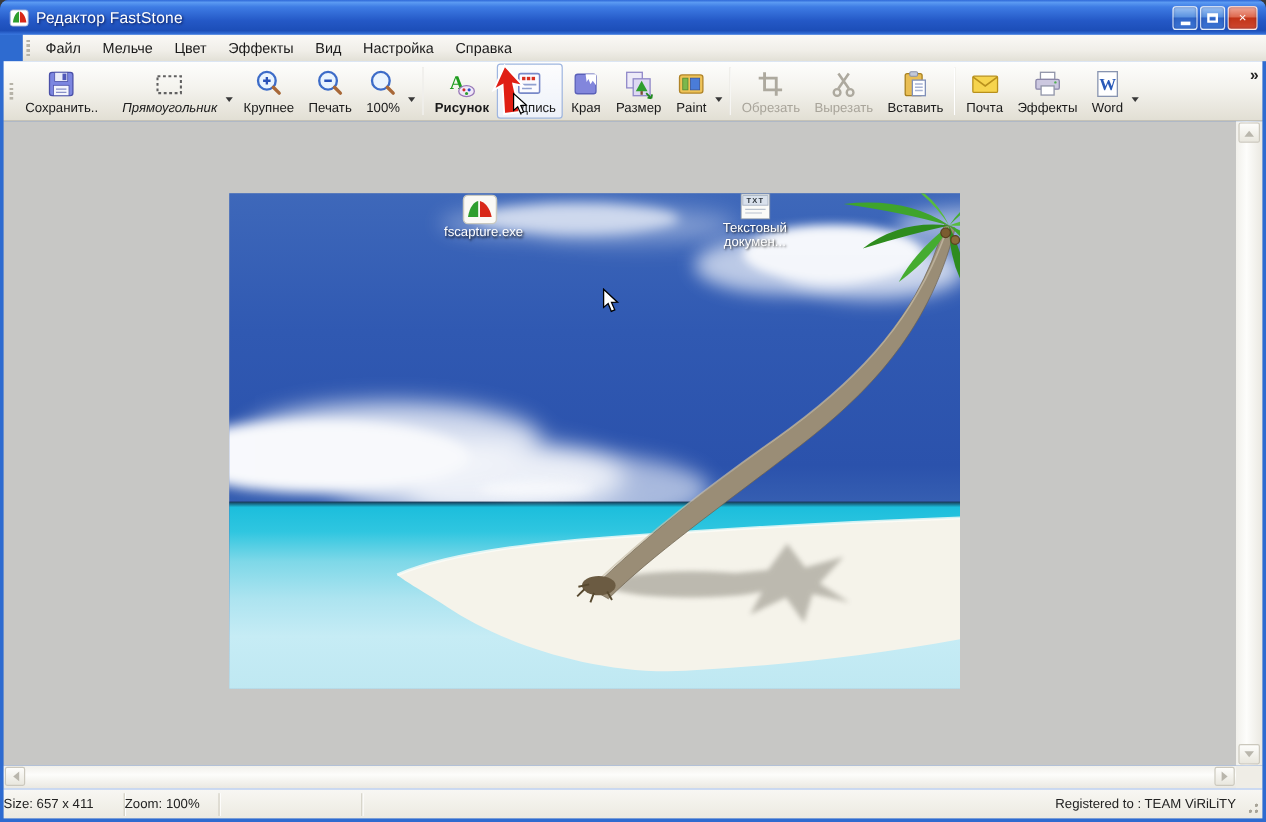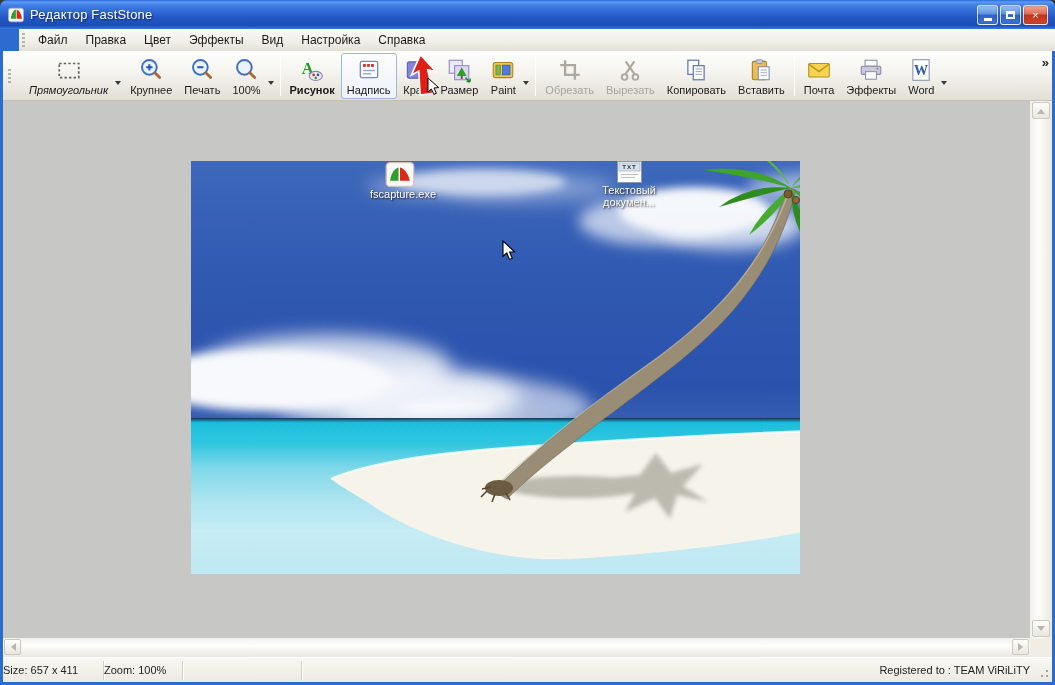--- a/index.html
+++ b/index.html
@@ -110,31 +110,42 @@
         </div>
       <div class="wbtn close">
           <span>×</span>
         </div>
     </div>
   </div>
 
   <div class="menubar">
     <div class="grip"></div>
     <div class="menu-item">Файл</div>
-    <div class="menu-item">Правка</div>
+    <div class="menu-item">Мельче</div>
     <div class="menu-item">Цвет</div>
     <div class="menu-item">Эффекты</div>
     <div class="menu-item">Вид</div>
     <div class="menu-item">Настройка</div>
     <div class="menu-item">Справка</div>
   </div>
 
   <div class="toolbar">
     <div class="grip"></div>
 
+    <div class="tb-btn">
+      <svg viewBox="0 0 24 24" width="26" height="26">
+        <rect x="3" y="3" width="18" height="18" rx="2" fill="#7C86E0" stroke="#4A50A8"></rect>
+        <rect x="7" y="3" width="10" height="7" fill="#E9EBF8" stroke="#4A50A8" stroke-width=".6"></rect>
+        <rect x="13" y="4" width="3" height="5" fill="#5058B8"></rect>
+        <rect x="6" y="13" width="12" height="8" fill="#F4F5FC" stroke="#4A50A8" stroke-width=".6"></rect>
+        <line x1="8" y1="16" x2="16" y2="16" stroke="#8890C8"></line>
+          <line x1="8" y1="18.5" x2="16" y2="18.5" stroke="#8890C8"></line>
+      </svg>
+      <span>Сохранить..</span>
+    </div>
 
     <div class="tb-wrap" style="margin-left:8px;font-style:italic;">
       <div class="tb-btn">
         <svg viewBox="0 0 24 24" width="26" height="26">
           <rect x="3" y="6" width="18" height="13" fill="none" stroke="#606060" stroke-width="1.6" stroke-dasharray="2.2 2"></rect>
         </svg>
         <span>Прямоугольник</span>
       </div>
       <div class="dd"></div>
     </div>
@@ -236,30 +247,20 @@
 
     <div class="tb-btn disabled">
       <svg viewBox="0 0 24 24" width="26" height="26">
         <path d="M8,15.5 L16,4 M16,15.5 L8,4" stroke="#ADA99E" stroke-width="2" fill="none"></path>
         <circle cx="7" cy="18.5" r="2.6" fill="none" stroke="#ADA99E" stroke-width="1.8"></circle>
         <circle cx="17" cy="18.5" r="2.6" fill="none" stroke="#ADA99E" stroke-width="1.8"></circle>
       </svg>
       <span>Вырезать</span>
     </div>
 
-    <div class="tb-btn">
-      <svg viewBox="0 0 24 24" width="26" height="26">
-        <rect x="4.5" y="3" width="10" height="13" fill="#FFFFFF" stroke="#6A7AB8" stroke-width="1.2"></rect>
-        <rect x="9.5" y="8" width="10" height="13" fill="#FFFFFF" stroke="#6A7AB8" stroke-width="1.2"></rect>
-        <line x1="11.5" y1="11" x2="17.5" y2="11" stroke="#9AA8D0"></line>
-          <line x1="11.5" y1="13.5" x2="17.5" y2="13.5" stroke="#9AA8D0"></line>
-          <line x1="11.5" y1="16" x2="17.5" y2="16" stroke="#9AA8D0"></line>
-      </svg>
-      <span>Копировать</span>
-    </div>
 
     <div class="tb-btn">
       <svg viewBox="0 0 24 24" width="26" height="26">
         <rect x="4" y="4" width="13" height="17" rx="1.5" fill="#E9BE54" stroke="#A8801E"></rect>
         <rect x="7.5" y="2.5" width="6" height="3.5" rx="1" fill="#C2C8D8" stroke="#8890A8" stroke-width=".8"></rect>
         <rect x="9.5" y="9" width="10" height="12" fill="#FFFFFF" stroke="#8090B8"></rect>
         <line x1="11.5" y1="12" x2="17.5" y2="12" stroke="#A8B4D4"></line>
           <line x1="11.5" y1="14.5" x2="17.5" y2="14.5" stroke="#A8B4D4"></line>
           <line x1="11.5" y1="17" x2="17.5" y2="17" stroke="#A8B4D4"></line>
       </svg>

